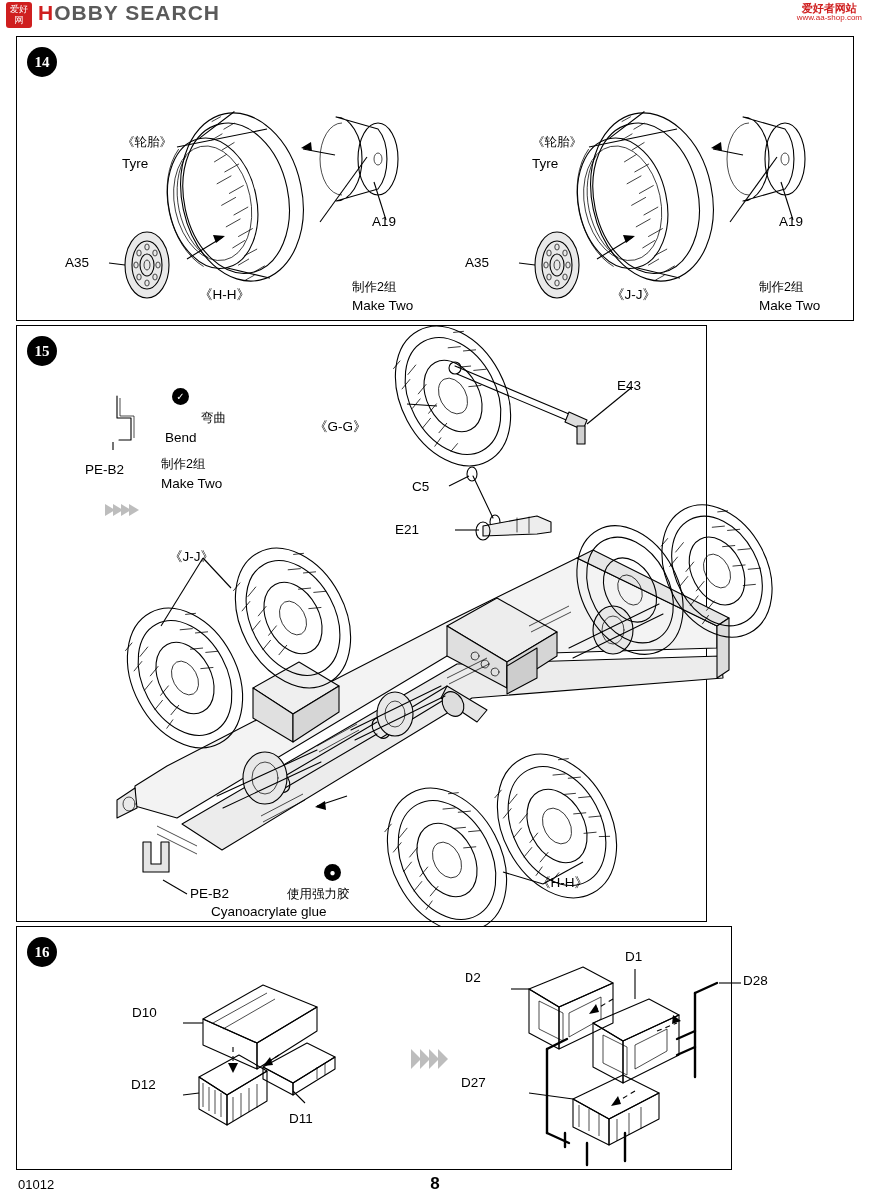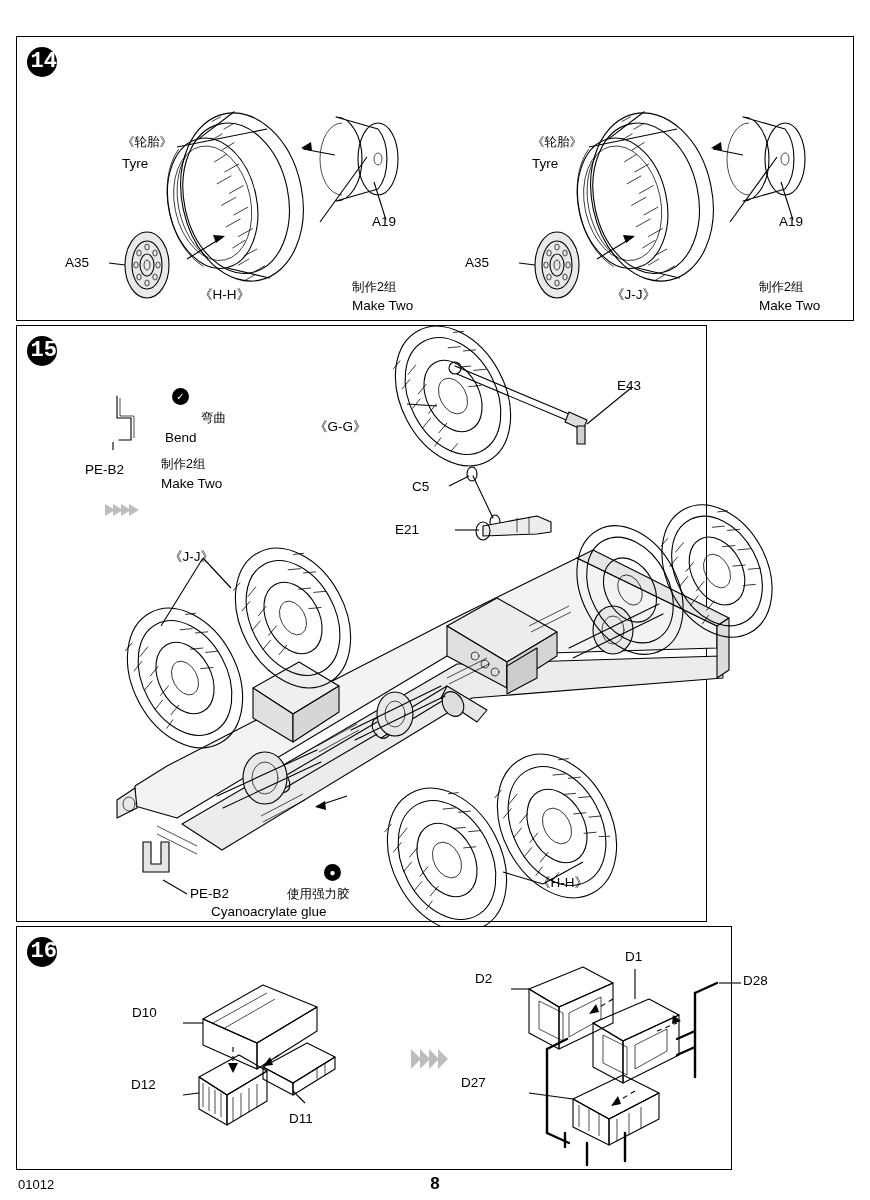--- a/index.html
+++ b/index.html
@@ -80,25 +80,25 @@
   #panel-14 { left: 16px; top: 36px;  width: 838px; height: 285px; }
   #panel-15 { left: 16px; top: 325px; width: 691px; height: 597px; }
   #panel-16 { left: 16px; top: 926px; width: 716px; height: 244px; }
 
   .step-badge {
     position: absolute;
     width: 30px; height: 30px;
     border-radius: 50%;
     background: #000;
     color: #fff;
-    font-size: 22px;
+    font-size: 15px;
     font-weight: bold;
-    text-align: right;
+    text-align: center;
     line-height: 30px;
-    font-family: Liberation Mono, monospace;
+    font-family: Liberation Serif, serif;
   }
 
   .lbl {
     position: absolute;
     font-size: 13.5px;
     font-family: "Liberation Sans", sans-serif;
     white-space: nowrap;
     color: #000;
   }
   .lbl.cn { font-size: 12.5px; }
@@ -137,20 +137,28 @@
   .art-fill { fill: #e9e9e9; stroke: #000; stroke-width: 1.1; }
   .leader { fill: none; stroke: #000; stroke-width: 1.1; }
   .arrowhead { fill: #000; stroke: none; }
   .hatch { fill: #bdbdbd; stroke: none; }
 </style>
 </head>
 <body>
 
 <div class="page">
 
+  <div class="watermark">
+    <div class="wm-logo">爱好网</div>
+    <div class="wm-text"><span class="hb">H</span><span>OBBY SEARCH</span></div>
+    <div class="wm-right">
+      <div class="r1">爱好者网站</div>
+      <div class="r2">www.aa-shop.com</div>
+    </div>
+  </div>
 
   <div class="panel" id="panel-14">
     <div class="step-badge" style="left:10px; top:10px;">14</div>
 
     <svg width="838" height="285" viewBox="0 0 838 285">
 
       <g transform="translate(225,160) rotate(-12)">
         <ellipse class="art" cx="0" cy="0" rx="60" ry="85"></ellipse>
         <ellipse class="art" cx="-6" cy="0" rx="52" ry="76"></ellipse>
         <ellipse class="art" cx="-30" cy="0" rx="44" ry="66"></ellipse>
@@ -718,21 +726,21 @@
 
       <path class="leader" d="M494,62 L512,62"></path>
       <path class="leader" d="M618,42 L618,72"></path>
       <path class="leader" d="M702,56 L724,56"></path>
       <path class="leader" d="M512,166 L556,172"></path>
     </svg>
 
     <div class="lbl" style="left:115px; top:78px;">D10</div>
     <div class="lbl" style="left:114px; top:150px;">D12</div>
     <div class="lbl" style="left:272px; top:184px;">D11</div>
-    <div class="lbl" style="left:458px; top:44px;">D2</div>
+    <div class="lbl" style="left:448px; top:44px;font-family:Liberation Mono, monospace;">D2</div>
     <div class="lbl" style="left:608px; top:22px;">D1</div>
     <div class="lbl" style="left:726px; top:46px;">D28</div>
     <div class="lbl" style="left:444px; top:148px;">D27</div>
   </div>
 
   <div class="footer-left">01012</div>
   <div class="footer-page">8</div>
 
 </div>
 

